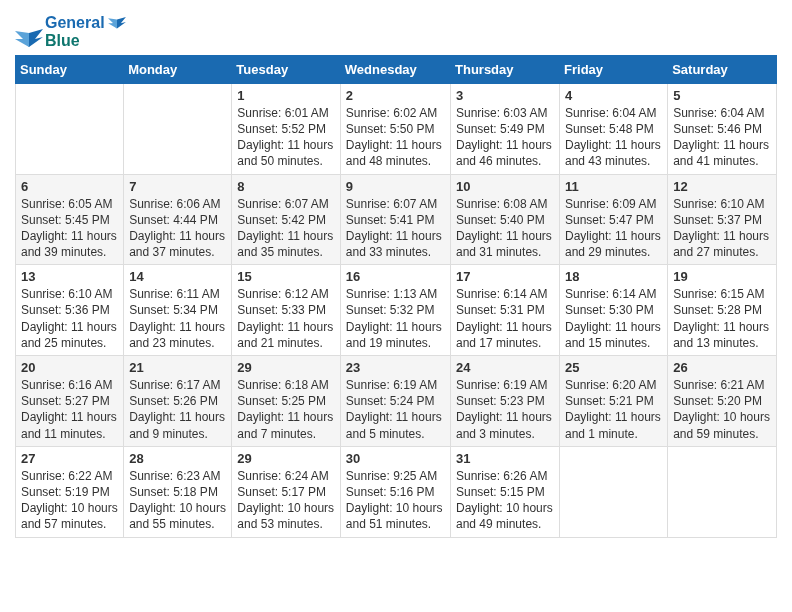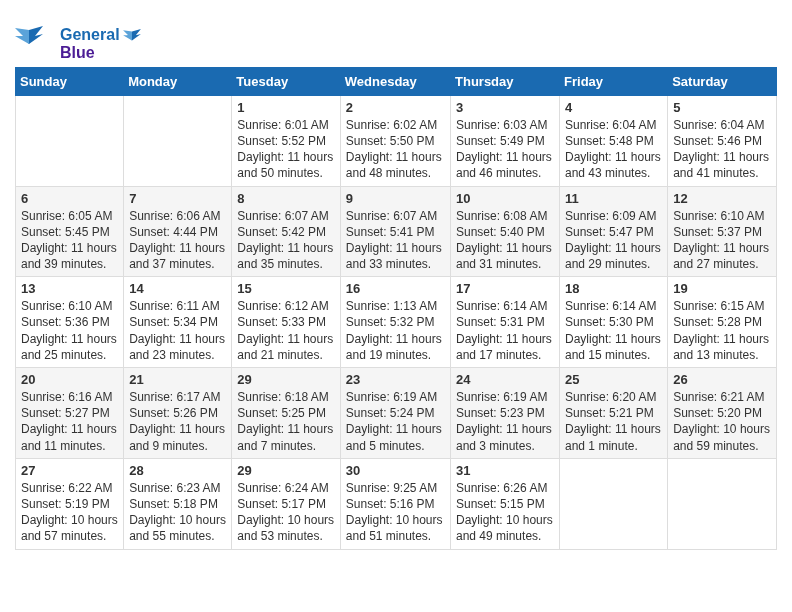--- a/index.html
+++ b/index.html
@@ -15,23 +15,23 @@
       padding: 10px 15px 10px 15px;
     }
     .header-row {
       display: flex;
       align-items: flex-start;
       justify-content: space-between;
       margin-bottom: 4px;
     }
     .logo {
       display: flex;
-      align-items: flex-start;
-      gap: 17px;
-      margin-top: 16px;
+      align-items: flex-end;
+      gap: 2px;
+      margin-top: 4px;
     }
     .logo-bird {
       width: 28px;
       height: 22px;
     }
     .title-block {
       text-align: right;
     }
     .month-title {
       font-size: 36px;
@@ -97,21 +97,21 @@
   <div class="header-row">
     <div class="logo">
       <svg class="logo-bird" viewBox="0 0 28 22" xmlns="http://www.w3.org/2000/svg">
         <polygon points="14,4 28,0 20,10 28,8 14,18 6,10 14,12" fill="#1a6ab1"></polygon>
         <polygon points="14,4 0,2 8,10 0,10 14,18" fill="#5ba3d9"></polygon>
       </svg>
       <div>
           <div style="font-size:16px;font-weight:bold;line-height:1.15;"><span style="color:#1a6ab1;">General</span><svg style="display:inline-block;vertical-align:middle;margin:0 2px;" width="20" height="14" viewBox="0 0 28 22">
               <polygon points="14,4 28,0 20,10 28,8 14,18 6,10 14,12" fill="#1a6ab1"></polygon>
               <polygon points="14,4 0,2 8,10 0,10 14,18" fill="#5ba3d9"></polygon>
-            </svg><br><span style="color:#4c1d95;">Blue</span></div>
+            </svg><br><span style="color:#0f766e;">Blue</span></div>
         </div>
     </div>
     <div class="title-block">
       <div class="month-title"></div>
       <div class="subtitle"></div>
     </div>
   </div>
 
   <table class="calendar">
     <thead>

